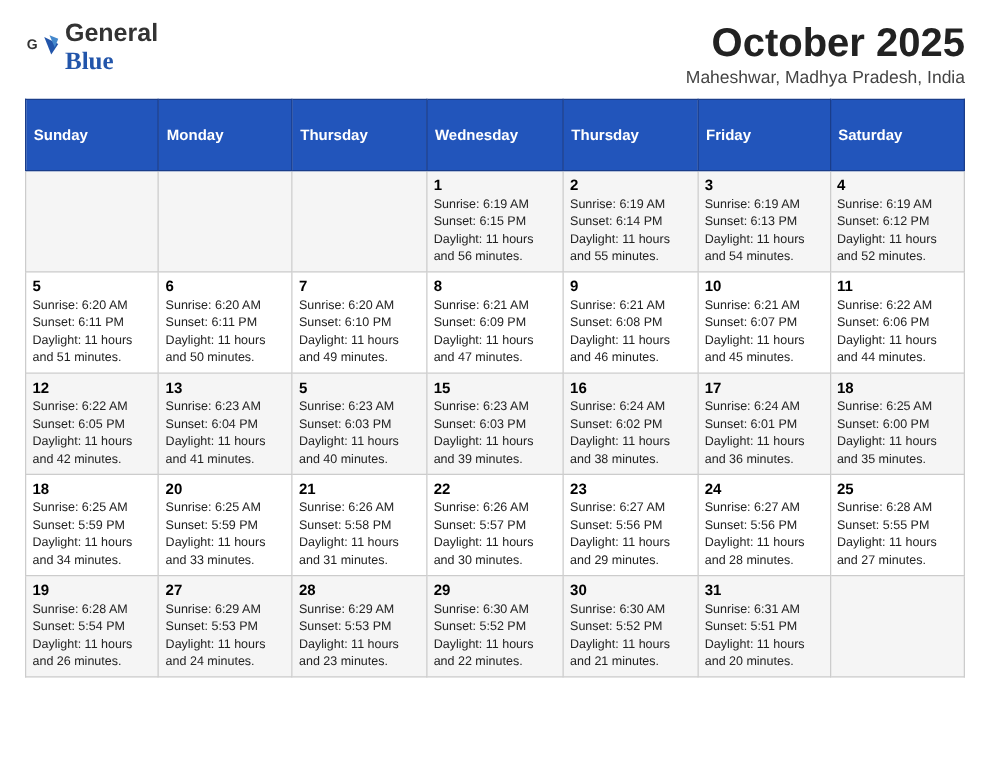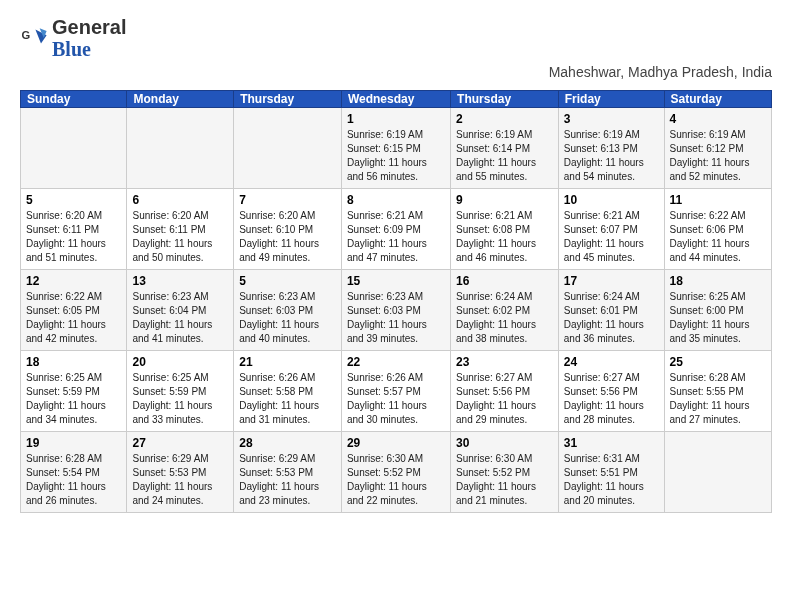--- a/index.html
+++ b/index.html
@@ -38,33 +38,32 @@
       text-align: right;
     }
     .month-title {
       font-size: 32px;
       font-weight: bold;
       color: #222;
     }
     .location {
       font-size: 14px;
       color: #444;
-      margin-top: 48px;
     }
     .calendar {
       width: 100%;
       border-collapse: collapse;
       margin-top: 10px;
       font-size: 11px;
     }
     .calendar thead tr th {
       background-color: #2255bb;
       color: #fff;
       text-align: left;
-      padding: 1px 6px;
+      padding: 21px 6px;
       font-size: 12px;
       border: 1px solid #1a3d8a;
     }
     .calendar tbody tr td {
       vertical-align: top;
       border: 1px solid #ccc;
       padding: 4px 5px;
       width: 113px;
       min-height: 80px;
     }
@@ -99,20 +98,21 @@
         <text x="2" y="22" font-size="16" font-weight="bold" fill="#333">G</text>
         <polygon points="22,8 38,16 30,28" fill="#2255aa"></polygon>
         <polygon points="28,6 38,10 34,20" fill="#4488cc"></polygon>
       </svg>
       <div class="logo-text">
         <span class="logo-general">General</span><br>
         <span class="logo-blue">Blue</span>
       </div>
     </div>
     <div class="title-block">
+      <div class="month-title">October 2025</div>
       <div class="location">Maheshwar, Madhya Pradesh, India</div>
     </div>
   </div>
 
   <table class="calendar">
     <thead>
       <tr>
       <th>Sunday</th>
           <th>Monday</th>
           <th>Thursday</th>

